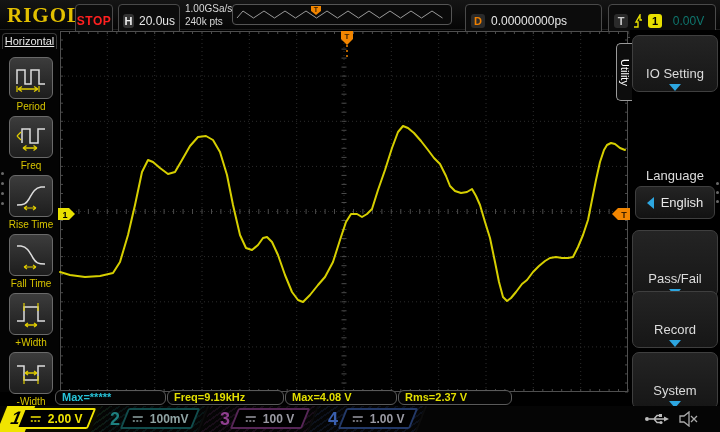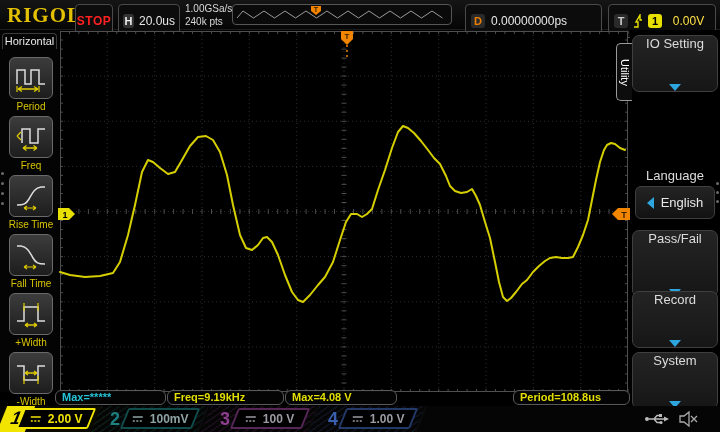--- a/index.html
+++ b/index.html
@@ -18,40 +18,40 @@
   .h-chip .val { color:#e8e8e8; font-size:12px; }
   .acq { position:absolute; left:185px; top:2px; color:#d8d8d8; font-size:10px; line-height:13px; }
   .thumb { position:absolute; left:232px; top:4px; width:220px; height:21px; background:#0a0a0a; border:1px solid #555; border-radius:4px; }
   .thumb svg { position:absolute; left:0; top:0; }
   .d-chip { left:465px; width:137px; padding:0 5px; gap:6px; }
   .d-chip .mini-key { background:#2a2a2a; color:#f08000; }
   .d-chip .val { color:#e8e8e8; font-size:12px; flex:1; text-align:left; }
   .t-chip { left:608px; width:108px; padding:0 5px; gap:5px; }
   .t-chip .mini-key { background:#2a2a2a; color:#ccc; }
   .src-badge { background:#e8e000; color:#000; border-radius:3px; font-size:11px; font-weight:bold; width:14px; height:14px; display:flex; align-items:center; justify-content:center; }
-  .t-chip .val { color:#fde047; font-size:12px; flex:1; text-align:center; }
+  .t-chip .val { color:#0f766e; font-size:12px; flex:1; text-align:center; }
 
   
   .left-menu { position:absolute; left:0; top:30px; width:59px; height:362px; background:#040404; }
-  .left-title { position:absolute; left:2px; top:3px; width:55px; color:#e8e8e8; font-size:11px; text-align:center; border:1px solid #3a3a3a; border-radius:4px 4px 0 0; border-bottom:none; padding:1px 0 2px; }
+  .left-title { position:absolute; left:2px; top:3px; width:55px; color:#e8e8e8; font-size:11px; text-align:center; border:1px solid #3a3a3a; border-radius:4px 4px 0 0; border-bottom:none; padding:1px 0 2px;text-decoration:underline; }
   .lm-item { position:absolute; left:6px; width:50px; text-align:center; }
   .lm-btn { width:44px; height:42px; margin:0 auto; background:linear-gradient(#3c3c3c,#1d1d1d); border:1px solid #6a6a6a; border-radius:6px; display:flex; align-items:center; justify-content:center; }
   .lm-label { color:#d8c500; font-size:10px; margin-top:2px; white-space:nowrap; }
   .page-dots-left { position:absolute; left:1px; top:142px; display:flex; flex-direction:column; gap:7px; }
   .page-dots-left i, .page-dots-right i { width:3px; height:3px; border-radius:50%; background:#6a6a6a; display:block; }
   .page-dots-right { position:absolute; right:1px; top:152px; display:flex; flex-direction:column; gap:6px; }
 
   
   .scope-wrap { position:absolute; left:60px; top:31px; width:568px; height:361px; }
   .scope-wrap svg { overflow:visible; }
 
   
   .right-menu { position:absolute; left:630px; top:30px; width:90px; height:385px; background:#000; }
   .utility-tab { position:absolute; left:-14px; top:13px; width:16px; height:58px; background:#0d0d0d; border:1px solid #9a9a9a; border-right:none; border-radius:5px 0 0 5px; color:#fff; font-size:11px; display:flex; align-items:center; justify-content:center; writing-mode:vertical-rl; }
-  .rm-btn { position:absolute; left:2px; width:86px; background:linear-gradient(#242424,#161616); border:1px solid #3f3f3f; border-radius:7px; color:#dcdcdc; font-size:13px; display:flex; flex-direction:column; align-items:center; justify-content:space-between; gap:3px; }
+  .rm-btn { position:absolute; left:2px; width:86px; background:linear-gradient(#242424,#161616); border:1px solid #3f3f3f; border-radius:7px; color:#dcdcdc; font-size:13px; display:flex; flex-direction:column; align-items:center; justify-content:flex-end; gap:3px; }
   .tri-down { width:0; height:0; border-left:6px solid transparent; border-right:6px solid transparent; border-top:7px solid #2da6e0; }
   .tri-left { width:0; height:0; border-top:6px solid transparent; border-bottom:6px solid transparent; border-right:7px solid #2da6e0; }
   .rm-group { position:absolute; left:2px; width:86px; text-align:center; }
   .rm-group .g-title { color:#dcdcdc; font-size:13px; margin-bottom:3px; }
   .inner-btn { margin:0 auto; width:80px; background:linear-gradient(#242424,#121212); border:1px solid #3f3f3f; border-radius:6px; display:flex; align-items:center; justify-content:center; gap:7px; color:#e8e8e8; font-size:13px; }
 
   
   .meas-row { position:absolute; top:390px; left:0; width:720px; height:16px; }
   .meas-box { position:absolute; top:0; height:15px; background:rgba(4,4,4,0.92); border:1px solid #5a5a5a; border-radius:6px; font-size:11px; font-weight:bold; padding:0 6px; line-height:13px; white-space:nowrap; }
 
@@ -245,21 +245,21 @@
         <i></i>
         <i></i>
         <i></i>
       </div>
   </div>
 
   <div class="meas-row" id="meas-row">
       <div class="meas-box" style="left: 55px; width: 111px; color: rgb(39, 195, 216);">Max=*****</div>
       <div class="meas-box" style="left: 167px; width: 117px; color: rgb(227, 223, 0);">Freq=9.19kHz</div>
       <div class="meas-box" style="left: 285px; width: 112px; color: rgb(227, 223, 0);">Max=4.08 V</div>
-      <div class="meas-box" style="left: 513px; width: 117px; color: rgb(227, 223, 0);">Period=108.8us</div>
+      <div class="meas-box" style="left: 398px; width: 114px; color: rgb(227, 223, 0);">Rms=2.37 V</div>
     </div>
 
   <div class="chanbar" id="chanbar">
     <div class="status-icons">
       <svg width="26" height="16" viewBox="0 0 26 16">
         <circle cx="3" cy="8" r="2" fill="#bbb"></circle>
         <path d="M5,8 L20,8 M10,8 L13,4.5 L16,4.5 M10,8 L13,11.5 L16,11.5" stroke="#bbb" stroke-width="1.4" fill="none"></path>
         <rect x="15" y="3" width="3" height="3" fill="#bbb"></rect>
         <circle cx="17" cy="11.5" r="1.6" fill="#bbb"></circle>
         <path d="M20,5.5 L25,8 L20,10.5 Z" fill="#bbb"></path>

